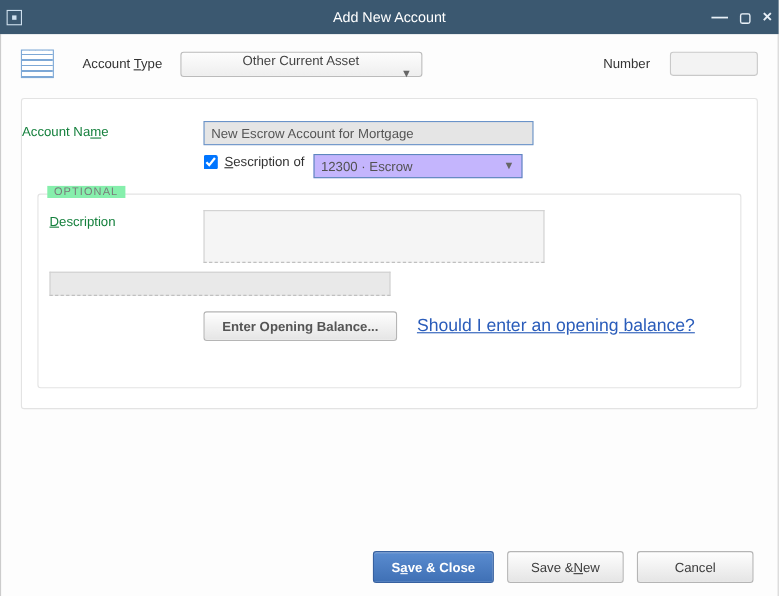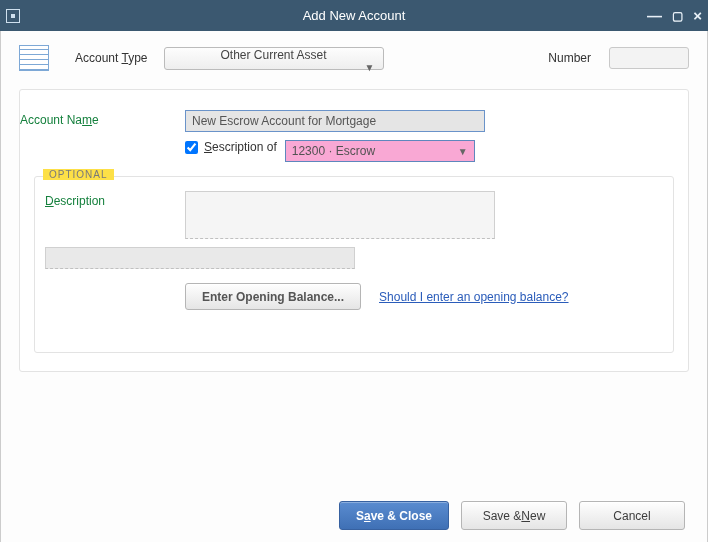--- a/index.html
+++ b/index.html
@@ -52,48 +52,48 @@
 
   .form-row { display:flex; align-items:flex-start; margin-bottom:8px;}
   .form-lbl { width:165px; text-align:left; padding-right:10px; padding-top:3px; color:#15803d;}
   .text-input {
     height:22px; border:1px solid #c9c9c9; background:#f7f7f7; padding:2px 6px; color:#555; font-size:12px;
   }
   .text-input.hl { border:1px solid #6a93c9; background:#e5e5e5;}
   .chk { margin:0 6px 0 0; vertical-align:middle;}
   .sub-sel {
     display:inline-flex; align-items:center;
-    width:190px; height:22px; border:1px solid #5e87bd; background:#f9a8d4;
+    width:190px; height:22px; border:1px solid #5e87bd; background:#c4b5fd;
     padding:0 6px; color:#525252;
   }
 
   .optional-group {
     border:1px solid #e3e3e3; border-radius:3px; margin:14px 14px 18px 14px;
     padding:14px 10px 34px 10px; position:relative;
   }
   .optional-legend {
-    position:absolute; top:-8px; left:8px; background:#fde047; padding:0 6px;
+    position:absolute; top:-8px; left:8px; background:#86efac; padding:0 6px;
     font-size:10px; letter-spacing:1px; color:#7a7a7a;
   }
   .textarea {
     width:310px; height:48px; border:1px solid #d0d0d0; background:#f5f5f5; resize:none;
     border-bottom:1px dashed #c0c0c0;
   }
   .acct-no-input { width:310px; background:#e9e9e9; border:1px solid #d0d0d0; border-bottom:1px dashed #c0c0c0;}
   .btn {
     display:inline-flex; align-items:center; justify-content:center;
     height:29px; padding:0 16px;
     background:linear-gradient(#fefefe,#e5e5e5); border:1px solid #b5b5b5; border-radius:3px;
     color:#3c3c3c; box-shadow:inset 0 1px 0 #fff; font-size:12px;
   }
   .btn.primary {
     background:linear-gradient(#5a8cd0,#3f70b5); border:1px solid #3761a0; color:#fff;
     box-shadow:inset 0 1px 0 rgba(255,255,255,.3); font-weight:bold;
   }
-  .linklike { color:#2a5cba; margin-left:18px; font-size:12px; }
+  .linklike { color:#2a5cba; margin-left:18px; font-size:16px; }
 
   .footer {
     margin-top:auto; display:flex; justify-content:flex-end; gap:12px;
     padding:0 10px 2px 0;
   }
   .footer .btn { min-width:106px; }
 </style>
 </head>
 <body>
 

